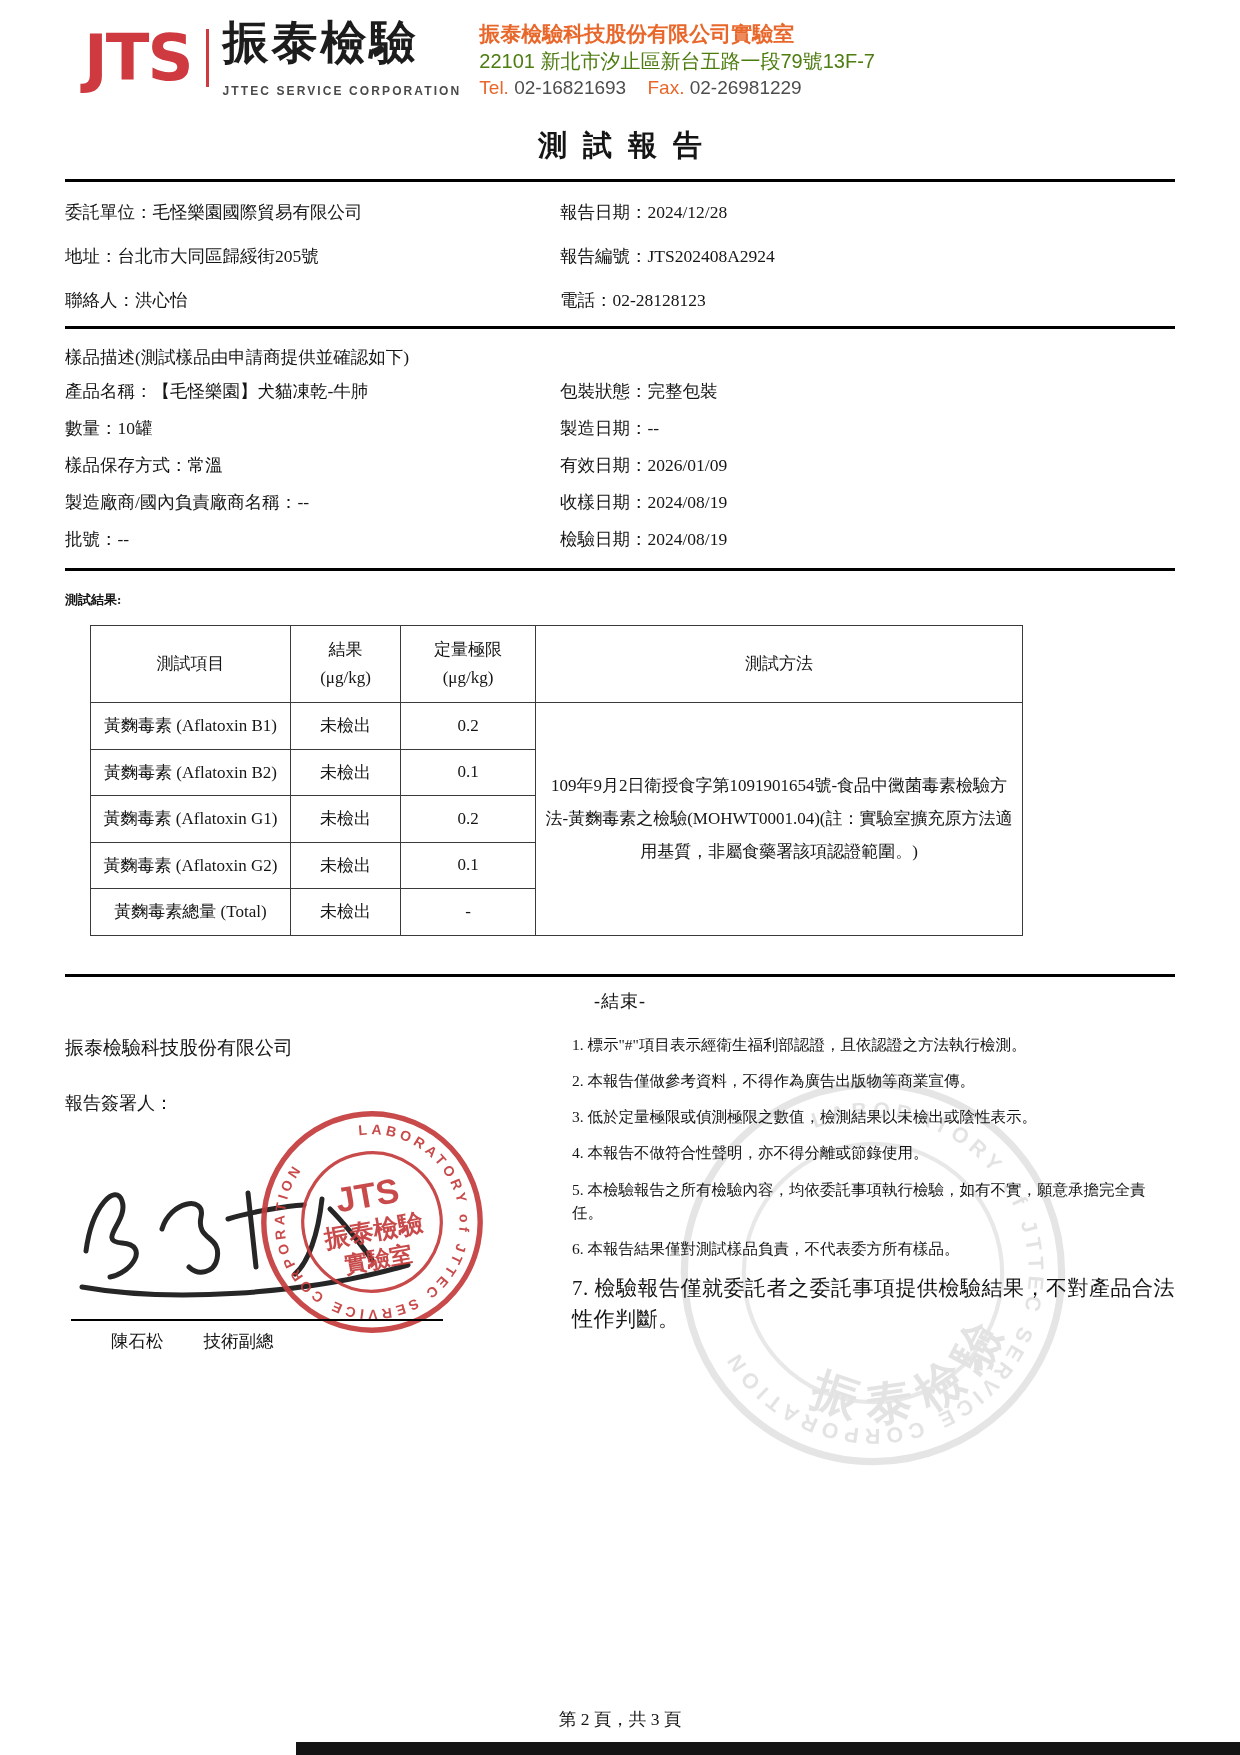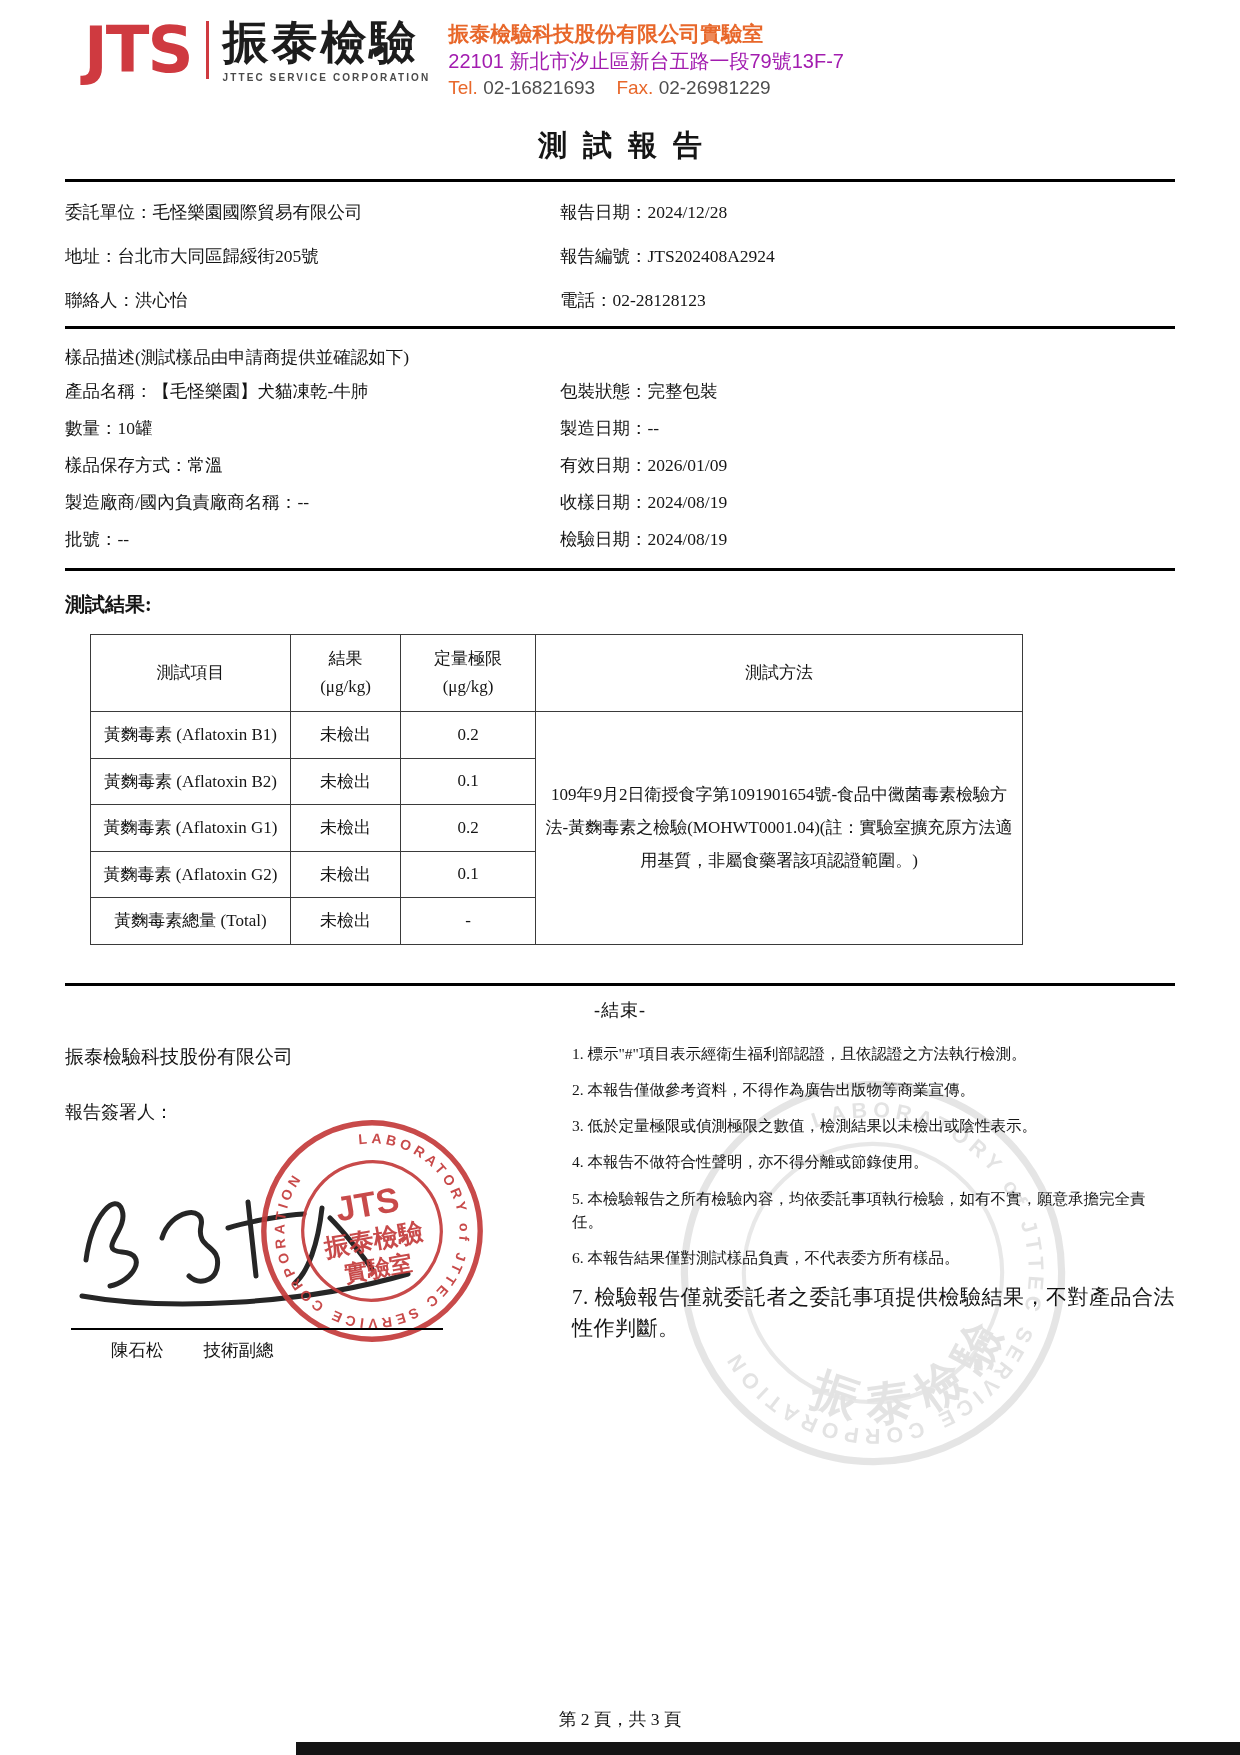--- a/index.html
+++ b/index.html
@@ -14,26 +14,26 @@
   .letterhead { display:flex; align-items:flex-start; padding:18px 0 0 84px; }
   .logo-row { display:flex; align-items:center; }
   .jts-logo {
     font-family:"DejaVu Sans","Liberation Sans",sans-serif;
     font-weight:800; font-size:64px; line-height:1; color:#cf3a40;
     letter-spacing:-2px; padding-right:12px;
   }
   .logo-divider { width:3px; height:58px; background:#cf3a40; margin:0 14px 0 2px; }
   .logo-text-col { display:flex; flex-direction:column; }
   .logo-cn { font-size:46px; font-weight:700; line-height:1.1; color:#1c1c1c; letter-spacing:3px; }
-  .logo-sub { font-size:10px; font-weight:bold; color:#4a4a4a; letter-spacing:2.1px;
-              font-family:"Liberation Sans","DejaVu Sans",sans-serif; margin-top:3px; }
+  .logo-sub { font-size:12px; font-weight:bold; color:#4a4a4a; letter-spacing:2.1px;
+              font-family:"Liberation Sans","DejaVu Sans",sans-serif; margin-top:15px; }
   .company-block { margin-left:18px; padding-top:2px;
                    font-family:"Liberation Sans","DejaVu Sans",sans-serif; }
   .co-name { color:#e8672a; font-size:21px; font-weight:bold; line-height:1.35; }
-  .co-addr { color:#a21caf; font-size:20px; line-height:1.35; }
+  .co-addr { color:#4d7c0f; font-size:20px; line-height:1.35; }
   .co-tel  { font-size:19px; line-height:1.4; color:#4d4d4d; }
   .co-tel .tl { color:#e8672a; }
   .co-tel .tv { margin-right:16px; }
 
   
   .doc-title { text-align:center; font-size:29px; font-weight:700;
                letter-spacing:16px; text-indent:16px; margin-top:24px; }
   .rule { border:none; border-top:3px solid #000; margin:0 65px; }
   .rule.r1 { margin-top:13px; }
   .rule.r4 { margin-top:38px; }
@@ -41,21 +41,21 @@
   
   .info-section { padding:8px 65px 4px; display:flex; font-size:17.5px; }
   .info-col.left { width:495px; }
   .info-col { display:flex; flex-direction:column; }
   .inforow  { padding:10px 0; }
   .samplerow{ padding:6.5px 0; }
   .sample-wrap { padding:6px 65px 10px; }
   .section-heading { font-size:17.5px; padding:10px 0 4px; }
 
   
-  .results-heading { margin:20px 65px 0; font-size:20px; font-weight:700; }
+  .results-heading { margin:20px 65px 0; font-size:13px; font-weight:700; }
   .results-table { border-collapse:collapse; margin:16px 12px 0 90px; table-layout:fixed;font-family:Liberation Serif, serif; }
   .results-table th, .results-table td {
     border:1.5px solid #3a3a3a; text-align:center; vertical-align:middle;
     font-weight:normal; font-size:17px; padding:10px 8px;
   }
   .results-table th { line-height:1.65; }
   .c-item { padding:10px 14px; line-height:1.5; }
   .method-cell { line-height:1.95; padding:10px 16px; }
 
   

